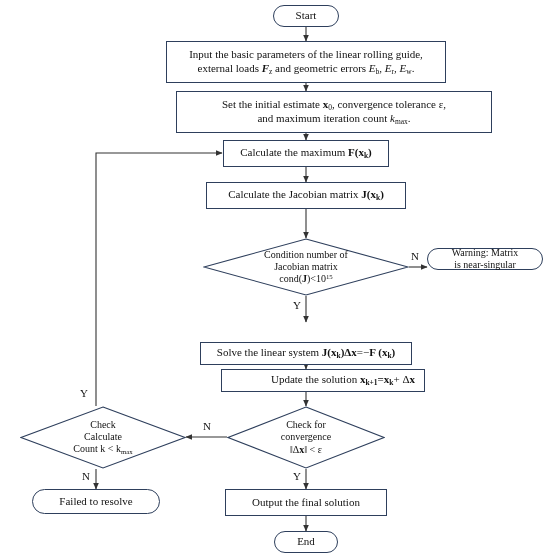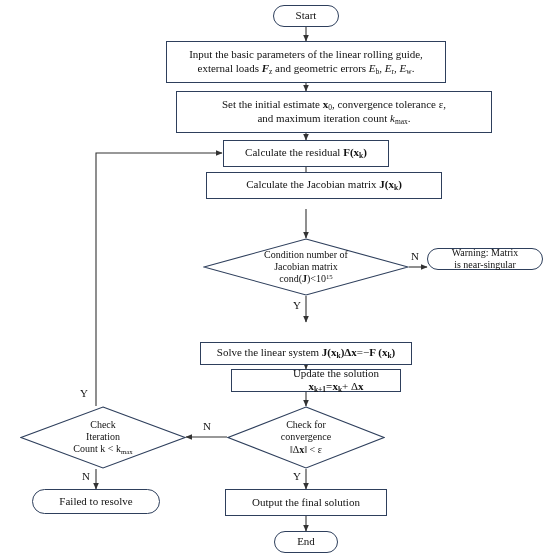--- a/index.html
+++ b/index.html
@@ -134,25 +134,25 @@
 
   <div class="node rect t11" style="left:176px; top:91px; width:316px; height:42px;">
     <div class="inner">
       <span>Set the initial estimate </span><b>x</b><sub>0</sub><span>, convergence tolerance ε,</span><br>
       <span>and maximum iteration count </span><i>k</i><sub>max</sub><span>.</span>
     </div>
   </div>
 
   <div class="node rect t11" style="left:223px; top:140px; width:166px; height:27px;">
     <div class="inner">
-      <span>Calculate the residual </span><b>F</b><b>(x</b><sub class="bold">k</sub><b>)</b>
-    </div>
-  </div>
-
-  <div class="node rect t11" style="left:206px; top:172px; width:236px; height:27px;">
+      <span>Calculate the maximum </span><b>F</b><b>(x</b><sub class="bold">k</sub><b>)</b>
+    </div>
+  </div>
+
+  <div class="node rect t11" style="left:206px; top:182px; width:200px; height:27px;">
     <div class="inner">
       <span>Calculate the Jacobian matrix </span><b>J</b><b>(x</b><sub class="bold">k</sub><b>)</b>
     </div>
   </div>
 
   <div class="diamond-wrap" style="left:203px; top:238px; width:206px; height:58px;">
     <svg width="206" height="58" viewBox="0 0 206 58" xmlns="http://www.w3.org/2000/svg">
       <polygon points="103,1 205,29 103,57 1,29" fill="#ffffff" stroke="#2e3f5c" stroke-width="1.1"></polygon>
     </svg>
     <div class="diamond-label t10">
@@ -170,21 +170,21 @@
       <span>is near-singular</span>
     </div>
   </div>
 
   <div class="node rect t11" style="left:200px; top:322px; width:212px; height:23px;margin-top:20px;">
     <div class="inner">
       <span>Solve the linear system </span><b>J</b><b>(x</b><sub class="bold">k</sub><b>)Δ</b><b>x</b><span>=−</span><b>F</b><b> (x</b><sub class="bold">k</sub><b>)</b>
     </div>
   </div>
 
-  <div class="node rect t11" style="left:231px; top:369px; width:170px; height:23px;padding-left:40px;">
+  <div class="node rect t11" style="left:221px; top:369px; width:204px; height:23px;padding-left:40px;">
     <div class="inner">
       <span>Update the solution </span><b>x</b><sub class="bold">k+1</sub><b>=</b><b>x</b><sub class="bold">k</sub><span>+ Δ</span><b>x</b>
     </div>
   </div>
 
   <div class="diamond-wrap" style="left:227px; top:406px; width:158px; height:63px;">
     <svg width="158" height="63" viewBox="0 0 158 63" xmlns="http://www.w3.org/2000/svg">
       <polygon points="79,1 157,31.5 79,62 1,31.5" fill="#ffffff" stroke="#2e3f5c" stroke-width="1.1"></polygon>
     </svg>
     <div class="diamond-label t10">
@@ -196,21 +196,21 @@
     </div>
   </div>
 
   <div class="diamond-wrap" style="left:20px; top:406px; width:166px; height:63px;">
     <svg width="166" height="63" viewBox="0 0 166 63" xmlns="http://www.w3.org/2000/svg">
       <polygon points="83,1 165,31.5 83,62 1,31.5" fill="#ffffff" stroke="#2e3f5c" stroke-width="1.1"></polygon>
     </svg>
     <div class="diamond-label t10">
       <div>
         <span>Check</span><br>
-        <span>Iteration</span><br>
+        <span>Calculate</span><br>
         <span>Count k &lt; k</span><sub>max</sub>
       </div>
     </div>
   </div>
 
   <div class="node term t11" style="left:32px; top:489px; width:128px; height:25px;">
     <span>Failed to resolve</span>
   </div>
 
   <div class="node term t11" style="left:274px; top:531px; width:64px; height:22px;">

